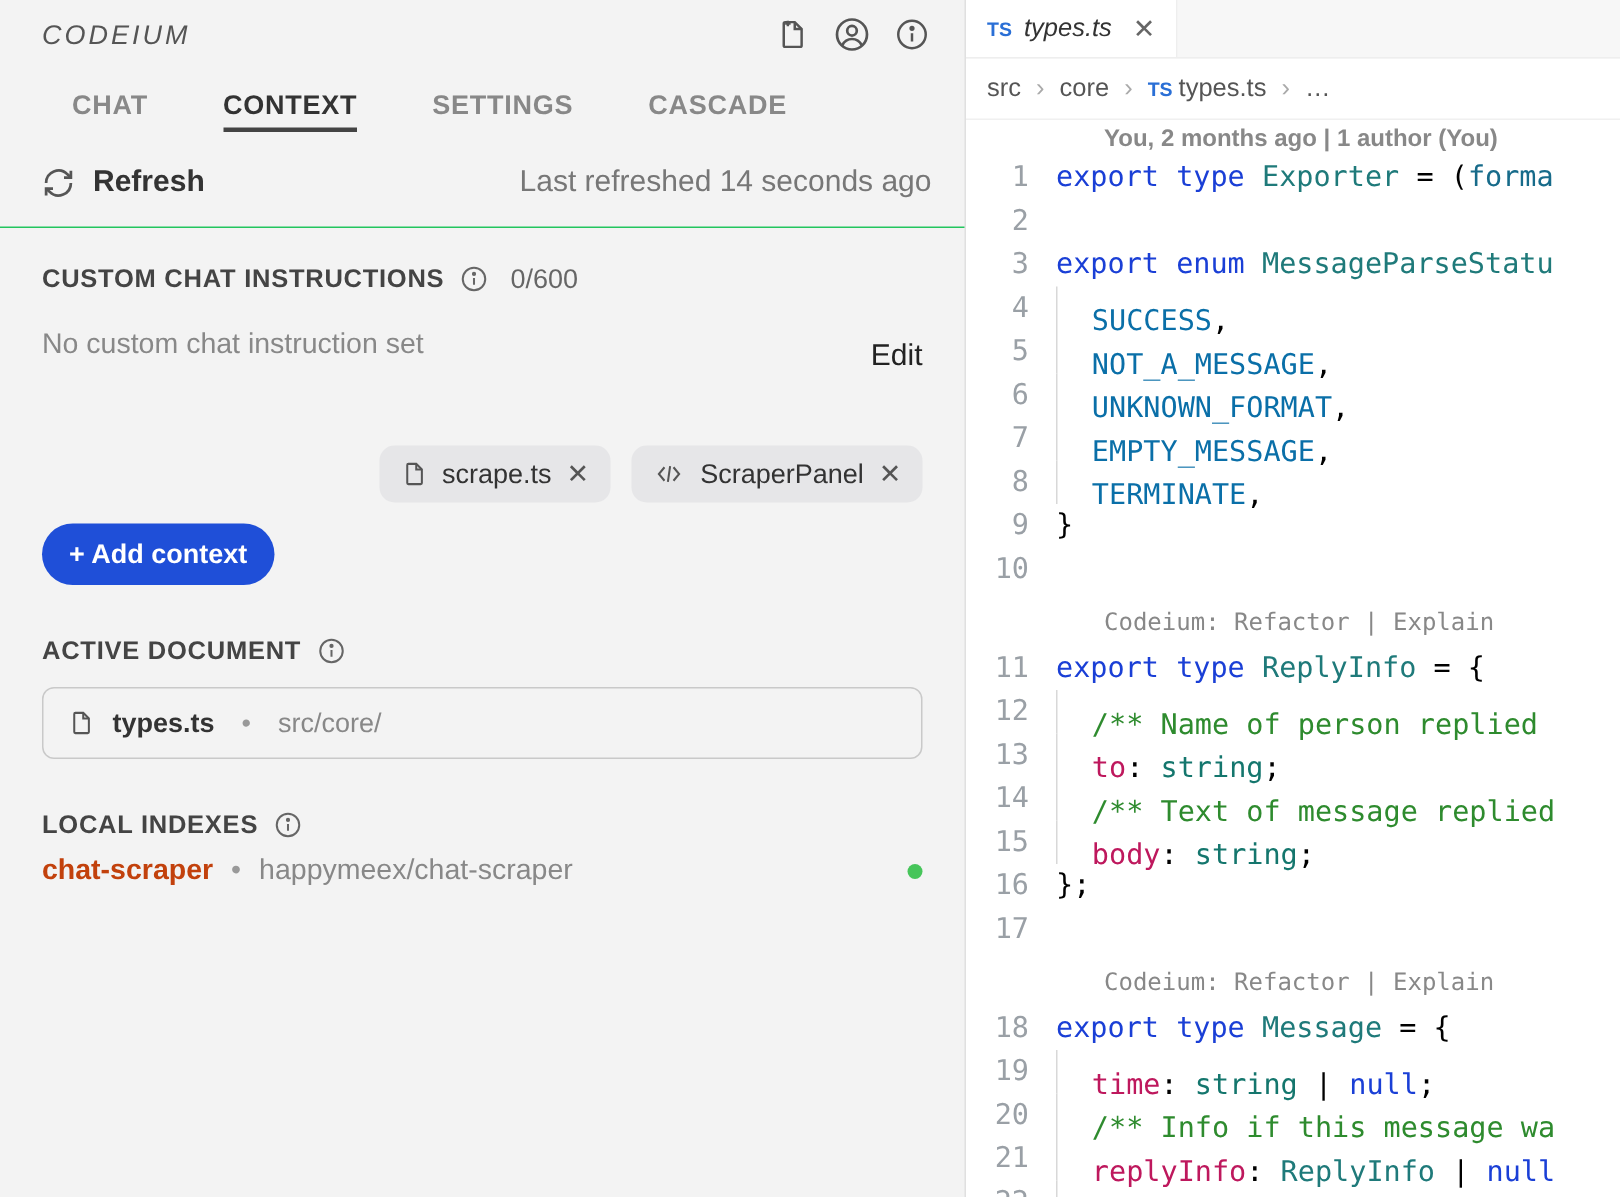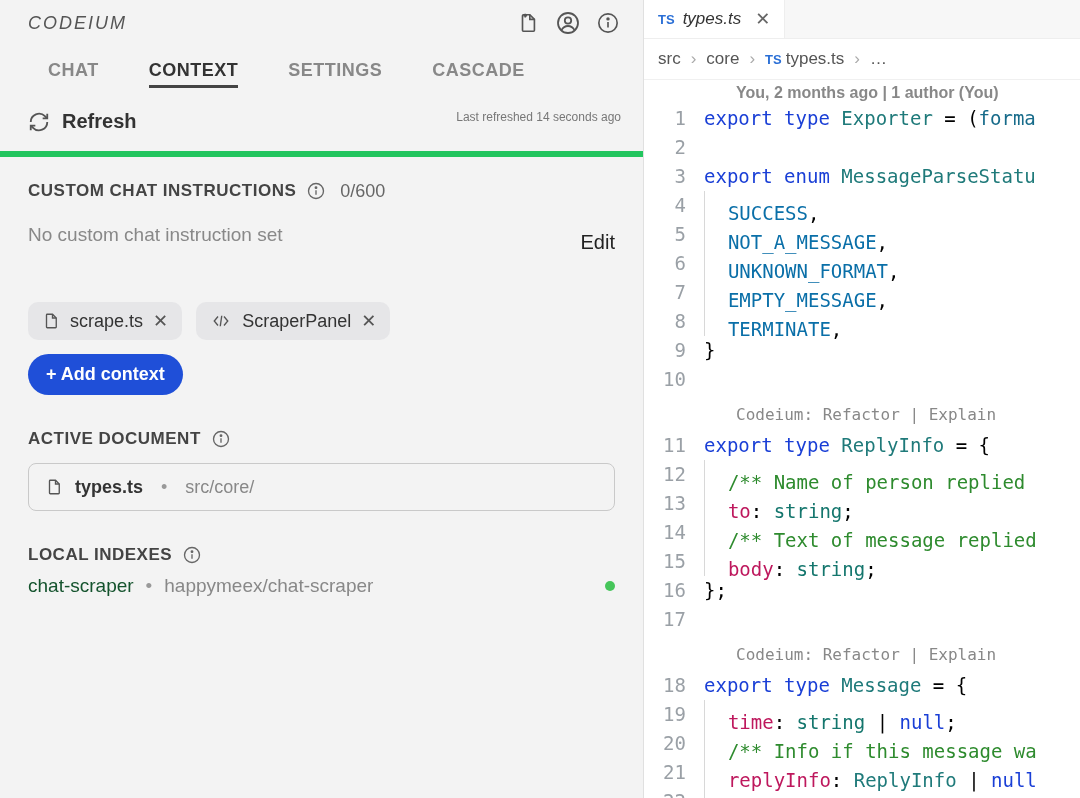--- a/index.html
+++ b/index.html
@@ -29,36 +29,36 @@
 }
 .brand { color: #555; font-size: 18px; letter-spacing: 2px; font-weight: 500; }
 .hicons { display: flex; gap: 14px; align-items: center; }
 .ibtn { width: 26px; height: 26px; display:flex; align-items:center; justify-content:center; color:#555; cursor:pointer; }
 
 .tabs { display:flex; gap: 30px; padding: 18px 28px 10px 28px; }
 .tab { color:#888; font-size:18px; font-weight:700; letter-spacing:.5px; cursor:pointer;margin-left:20px; }
 .tab.active { color:#333; border-bottom: 3px solid #444; padding-bottom: 4px; }
 
 .refresh-row {
-  display:flex; align-items:flex-start; justify-content:space-between;
+  display:flex; align-items:flex-end; justify-content:space-between;
   padding: 12px 22px 18px 28px;
-  border-bottom: 6px solid #22c55e;
+  border-bottom: 1px solid #22c55e;
 }
 .refresh-left { display:flex; align-items:center; gap:12px; color:#333; font-size:20px; font-weight:600; cursor:pointer;}
-.refresh-right { color:#777; font-size:12px; }
+.refresh-right { color:#777; font-size:20px; }
 
 .section { padding: 24px 28px 10px 28px; }
 .sec-title-row { display:flex; align-items:flex-start; gap:10px; }
 .sec-title { color:#444; font-size:17px; font-weight:700; letter-spacing:.5px; }
 .info-ic { width:20px; height:20px; color:#666; display:inline-flex; align-items:center; justify-content:center;}
 .counter { color:#666; font-size:18px; margin-left:4px; }
 .sec-sub { color:#888; font-size:19px; margin-top:14px; display:flex; justify-content:space-between; align-items:center;}
 .edit-link { color:#222; font-size:20px; font-weight:500; cursor:pointer;margin-top:15px; }
 
-.chips { display:flex; gap:14px; flex-wrap:wrap; margin-top:14px; }
+.chips { display:flex; gap:14px; flex-wrap:wrap; margin-top:14px;justify-content:flex-end; }
 .chip {
   display:flex; align-items:center; gap:10px;
   background:#e6e6e8; border-radius:10px; padding:8px 14px;
   color:#333; font-size:18px; cursor:pointer;
 }
 .chip .x { color:#555; font-size:18px; cursor:pointer; }
 .add-btn {
   margin-top:14px; background:#1f4fd8; color:#fff; border-radius:22px;
   padding:10px 18px; font-size:18px; font-weight:600; display:inline-flex; align-items:center; gap:6px;
   cursor:pointer;
@@ -68,21 +68,21 @@
   margin-top:14px; border:1px solid #c9c9c9; border-radius:8px;
   padding:12px 16px; display:flex; align-items:center; gap:12px; color:#333;
   font-size:18px;
 }
 .doc-name { font-weight:700; }
 .doc-sep { color:#999; margin:0 6px;}
 .doc-path { color:#888; }
 
 .idx-row { margin-top:10px; display:flex; align-items:center; justify-content:space-between; font-size:19px;}
 .idx-left { display:flex; align-items:center; gap:6px;}
-.idx-name { font-weight:400; color:#14532d; }
+.idx-name { font-weight:700; color:#c2410c; }
 .idx-sep { color:#999; margin:0 6px; }
 .idx-path { color:#888; }
 .status-dot { width:10px; height:10px; border-radius:50%; background:#46c55a; }
 
 .tabbar { display:flex; align-items:center; height:40px; border-bottom:1px solid #eee; background:#f7f7f7;}
 .etab {
   display:flex; align-items:center; gap:8px; padding:0 14px; height:100%;
   background:#fff; border-right:1px solid #eee; font-size:17px; color:#333; cursor:pointer;
 }
 .etab .lang { color:#2a6fd6; font-weight:700; font-size:13px; }

